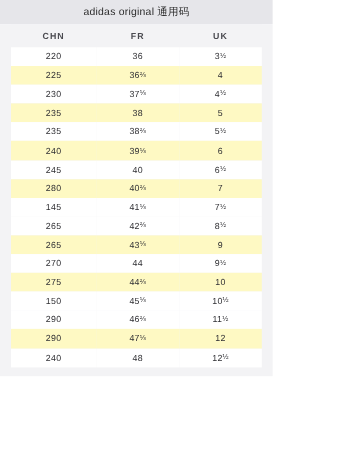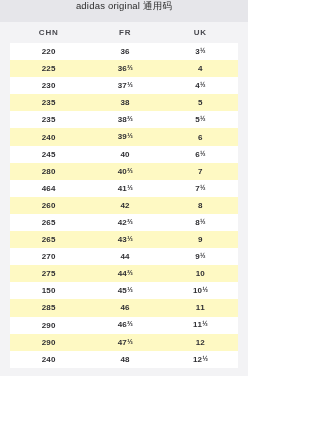--- a/index.html
+++ b/index.html
@@ -47,21 +47,21 @@
     justify-content: center;
     flex: none;
   }
   .brand-logo svg { display: block; }
 
   
   .subtitle-band {
     height: 22px;
     background: #e6e6ea;
     display: flex;
-    align-items: flex-start;
+    align-items: center;
     justify-content: center;
   }
   .subtitle-text {
     font-size: 9.5px;
     color: #2b2b2b;
     letter-spacing: 0.2px;
     white-space: nowrap;
   }
 
   
@@ -75,21 +75,21 @@
     border-collapse: collapse;
     table-layout: fixed;
   }
   .size-table th,
   .size-table td {
     text-align: center;
     font-size: 8px;
     color: #2f2f33;
     height: 17.1px;
     padding: 0;
-    font-weight: 700;
+    font-weight: 400;
     letter-spacing: 0.3px;
     border: none;
     vertical-align: middle;
   }
   .size-table thead th {
     background: #f3f3f5;
     color: #4a4a50;
     font-weight: 700;
     font-size: 8px;
     letter-spacing: 0.9px;
@@ -165,28 +165,23 @@
             <td class="col-chn">245</td>
             <td class="col-fr">40</td>
             <td class="col-uk">6<span class="frac">½</span></td>
           </tr>
           <tr class="row-even">
             <td class="col-chn">280</td>
             <td class="col-fr">40<span class="frac">⅔</span></td>
             <td class="col-uk">7</td>
           </tr>
           <tr class="row-odd">
-            <td class="col-chn">464</td>
+            <td class="col-chn">145</td>
             <td class="col-fr">41<span class="frac">⅓</span></td>
             <td class="col-uk">7<span class="frac">½</span></td>
-          </tr>
-          <tr class="row-even">
-            <td class="col-chn">260</td>
-            <td class="col-fr">42</td>
-            <td class="col-uk">8</td>
           </tr>
           <tr class="row-odd">
             <td class="col-chn">265</td>
             <td class="col-fr">42<span class="frac">⅔</span></td>
             <td class="col-uk">8<span class="frac">½</span></td>
           </tr>
           <tr class="row-even">
             <td class="col-chn">265</td>
             <td class="col-fr">43<span class="frac">⅓</span></td>
             <td class="col-uk">9</td>
@@ -199,25 +194,20 @@
           <tr class="row-even">
             <td class="col-chn">275</td>
             <td class="col-fr">44<span class="frac">⅔</span></td>
             <td class="col-uk">10</td>
           </tr>
           <tr class="row-odd">
             <td class="col-chn">150</td>
             <td class="col-fr">45<span class="frac">⅓</span></td>
             <td class="col-uk">10<span class="frac">½</span></td>
           </tr>
-          <tr class="row-even">
-            <td class="col-chn">285</td>
-            <td class="col-fr">46</td>
-            <td class="col-uk">11</td>
-          </tr>
           <tr class="row-odd">
             <td class="col-chn">290</td>
             <td class="col-fr">46<span class="frac">⅔</span></td>
             <td class="col-uk">11<span class="frac">½</span></td>
           </tr>
           <tr class="row-even">
             <td class="col-chn">290</td>
             <td class="col-fr">47<span class="frac">⅓</span></td>
             <td class="col-uk">12</td>
           </tr>

